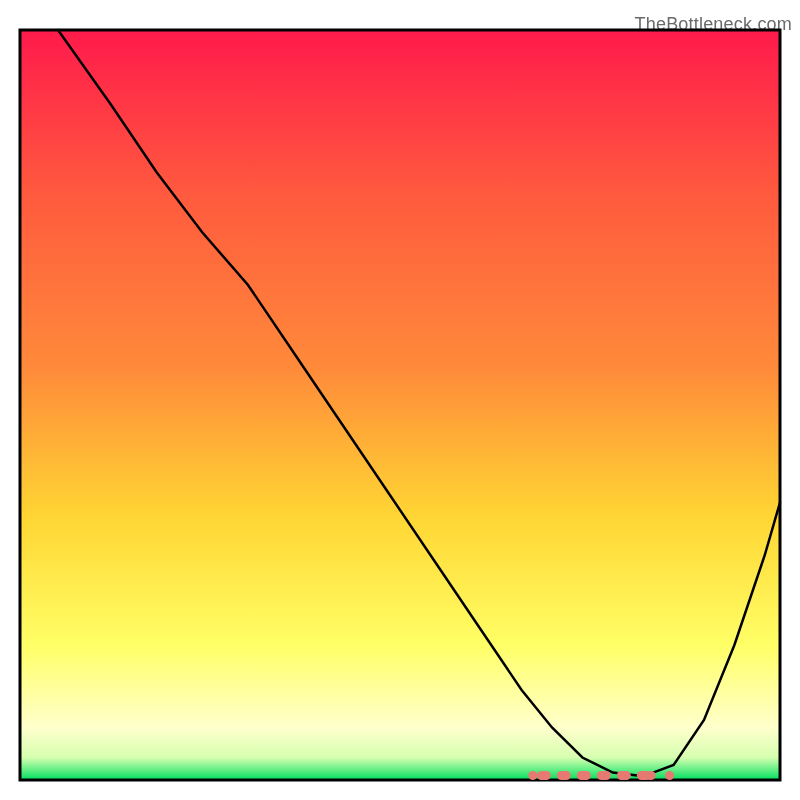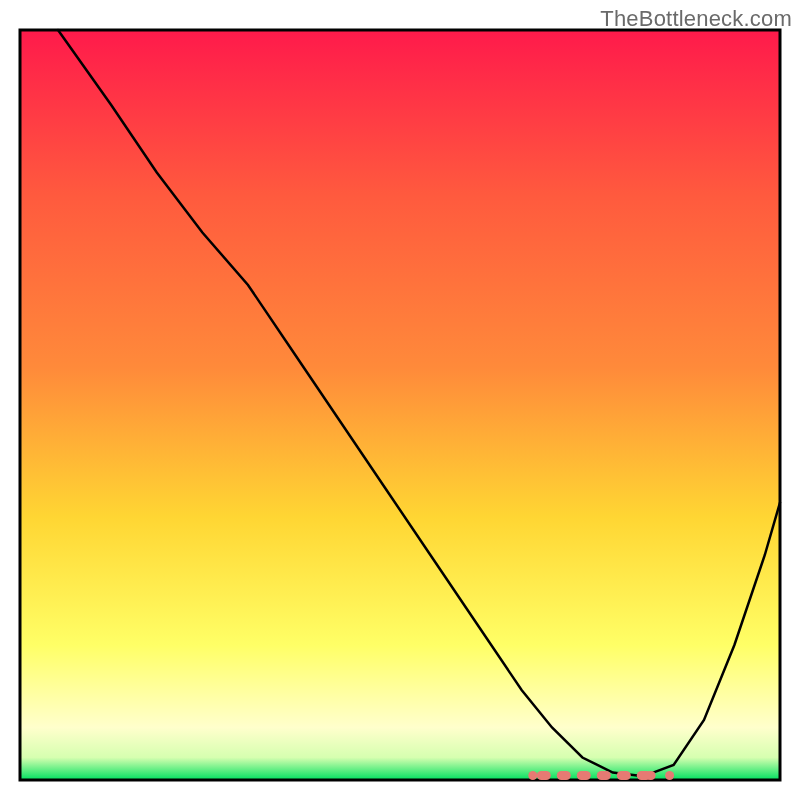--- a/index.html
+++ b/index.html
@@ -10,24 +10,24 @@
     background: #ffffff;
     font-family: Arial, Helvetica, sans-serif;
   }
   .container {
     position: relative;
     width: 800px;
     height: 800px;
   }
   .watermark {
     position: absolute;
-    top: 6px;
+    top: 14px;
     right: 8px;
     color: #6a6a6a;
-    font-size: 22px;
+    font-size: 18px;
     font-weight: 500;
     letter-spacing: 0.2px;
   }
   .plot {
     position: absolute;
     left: 18px;
     top: 28px;
     width: 764px;
     height: 754px;
   }

